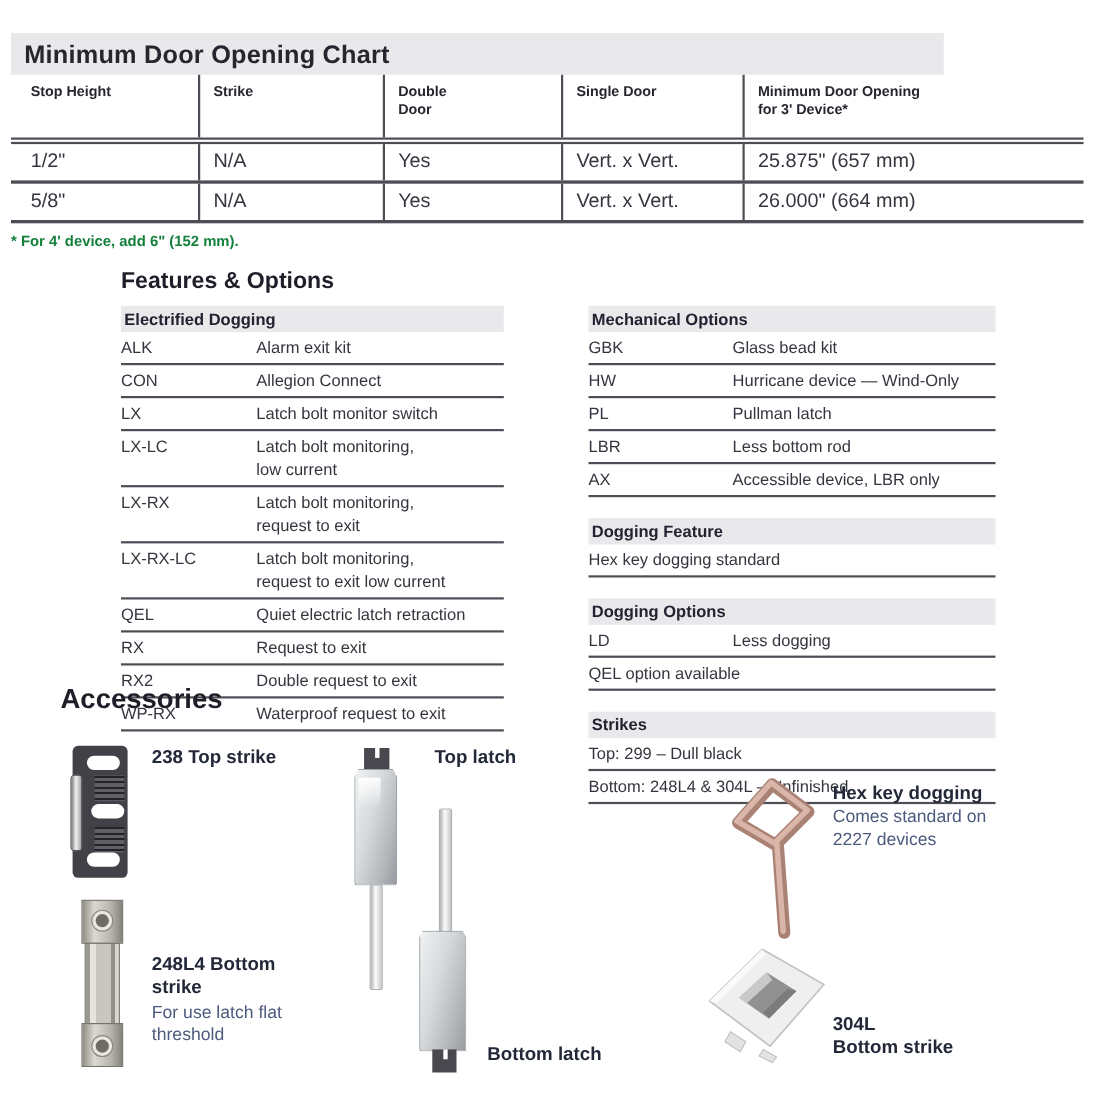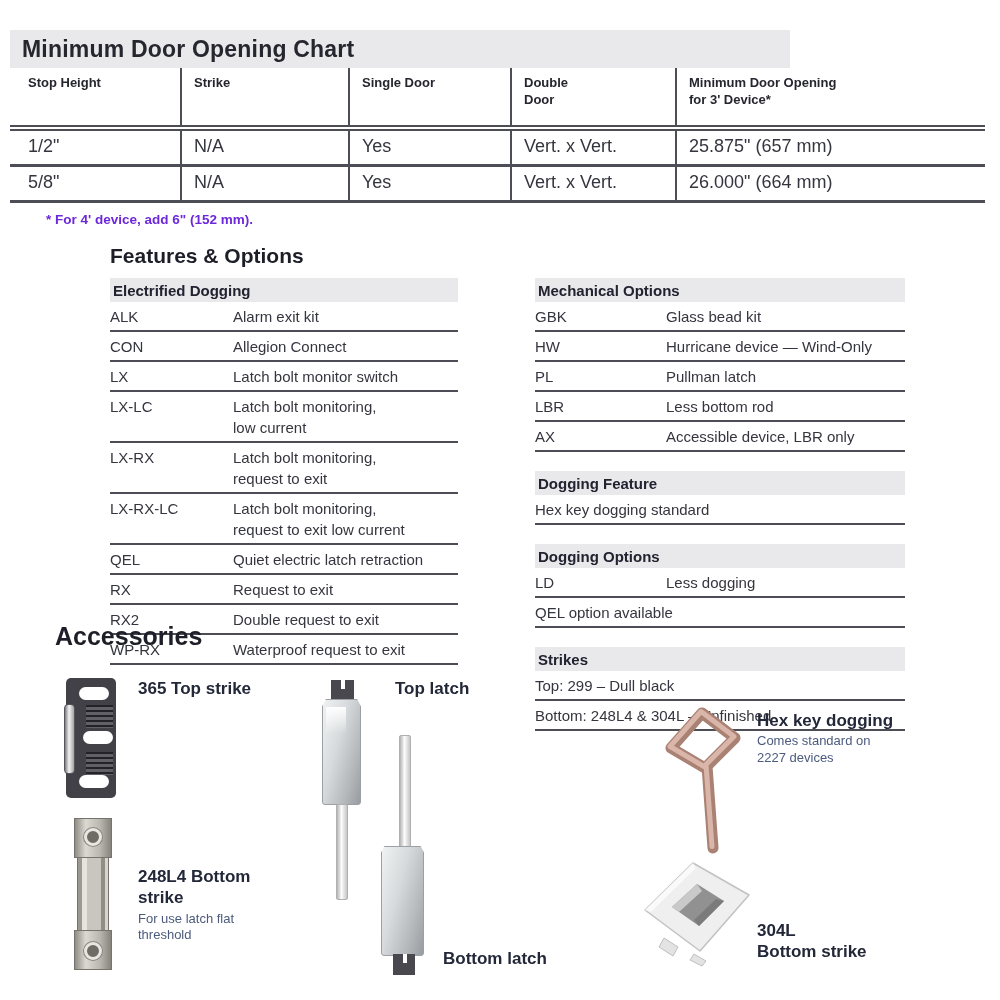--- a/index.html
+++ b/index.html
@@ -10,49 +10,49 @@
     --slate:#4b5a7d;
   }
   *{margin:0;padding:0;box-sizing:border-box;}
   html,body{background:#fff;}
   .page{
     position:relative;width:1000px;height:1000px;background:#fff;
     font-family:"Liberation Sans", sans-serif;color:var(--body);overflow:hidden;
   }
   
   .chart-band{
-    position:absolute;left:10px;top:30px;width:780px;height:38px;
+    position:absolute;left:10px;top:30px;width:848px;height:38px;
     background:var(--band);display:flex;align-items:center;padding-left:12px;
   }
   .chart-band span{font-size:23px;font-weight:bold;color:var(--ink);letter-spacing:.2px;}
   .tbl{position:absolute;left:10px;top:68px;width:975px;}
   .tr{display:grid;grid-template-columns:170px 168px 162px 165px 310px;}
   .td{border-left:2px solid var(--line);padding:7px 4px 4px 12px;white-space:pre-line;}
   .td.c0{border-left:none;padding-left:18px;}
   .tr.th{border-bottom:6px double var(--line);min-height:63px;}
   .tr.th .td{font-weight:bold;font-size:13px;color:var(--ink);line-height:1.28;}
   .tr.data{border-bottom:3px solid var(--line);height:36px;}
   .tr.data .td{font-size:18px;display:flex;align-items:center;padding-top:0;padding-bottom:2px;}
-  .footnote{position:absolute;left:10px;top:212px;font-size:13.5px;font-weight:bold;color:#6d28d9;margin-left:36px;}
+  .footnote{position:absolute;left:10px;top:212px;font-size:13.5px;font-weight:bold;color:#15803d;}
   
   .feat-heading{position:absolute;left:110px;top:244px;font-size:21px;font-weight:bold;color:#1e1e28;}
   .panel{position:absolute;font-size:15px;}
   .panel-left{left:110px;top:278px;width:348px;}
   .panel-right{left:535px;top:278px;width:370px;}
   .opt-band{background:var(--band);font-weight:bold;color:#222230;padding:4px 6px 3px 3px;font-size:15px;}
   .opt-row{display:grid;grid-template-columns:123px 1fr;border-bottom:2px solid var(--line);padding:4px 0 3px;line-height:21px;}
   .panel-right .opt-row{grid-template-columns:131px 1fr;}
   .opt-row.full{grid-template-columns:1fr;}
   .opt-row .desc{white-space:pre-line;}
   .opt-section{margin-top:0;}
   .opt-section + .opt-section{margin-top:19px;}
   
   .acc-heading{position:absolute;left:55px;top:622px;font-size:25px;font-weight:bold;color:#1e1e28;}
   .acc-name{font-weight:bold;font-size:17px;color:#232838;line-height:1.25;white-space:pre-line;}
-  .acc-desc{font-size:13px;color:var(--slate);line-height:1.3;white-space:pre-line;margin-top:2px;}
+  .acc-desc{font-size:16px;color:var(--slate);line-height:1.3;white-space:pre-line;margin-top:2px;}
   .lbl{position:absolute;}
   
   .strike299{position:absolute;left:66px;top:678px;width:50px;height:120px;background:#414147;border-radius:5px;}
   .strike299 .roller{position:absolute;left:-2px;top:26px;width:11px;height:70px;border-radius:4px;
     background:linear-gradient(90deg,#7d7d80,#f2f2f2 45%,#a3a3a6);border:1px solid #55555a;}
   .strike299 .slot{position:absolute;left:13px;width:30px;height:13px;background:#fff;border-radius:7px;}
   .strike299 .slot.s1{top:9px;}
   .strike299 .slot.s2{top:53px;left:17px;}
   .strike299 .slot.s3{top:97px;}
   .strike299 .ribs{position:absolute;left:20px;width:27px;height:23px;
@@ -97,23 +97,23 @@
 <div class="page">
 
   <div class="chart-band">
     <span>Minimum Door Opening Chart</span>
   </div>
 
   <div class="tbl">
     <div class="tr th">
       <div class="td c0">Stop Height</div>
       <div class="td">Strike</div>
-      <div class="td">Single Door</div>
       <div class="td">Double
 Door</div>
+      <div class="td">Single Door</div>
       <div class="td">Minimum Door Opening
 for 3' Device*</div>
     </div>
     <div class="tr data">
       <div class="td c0">1/2"</div>
       <div class="td">N/A</div>
       <div class="td">Yes</div>
       <div class="td">Vert. x Vert.</div>
       <div class="td">25.875" (657 mm)</div>
     </div>
@@ -234,21 +234,21 @@
 
   <div class="strike299">
     <div class="roller"></div>
     <div class="ribs r1"></div>
     <div class="ribs r2"></div>
     <div class="slot s1"></div>
     <div class="slot s2"></div>
     <div class="slot s3"></div>
   </div>
   <div class="lbl" style="left:138px;top:678px;">
-    <div class="acc-name">365 Top strike</div>
+    <div class="acc-name">238 Top strike</div>
   </div>
 
   <div class="toplatch-cap latch-cap"></div>
   <div class="toplatch-body metal-body"></div>
   <div class="toplatch-rod rod"></div>
   <div class="lbl" style="left:395px;top:678px;">
     <div class="acc-name">Top latch</div>
   </div>
 
   <div class="strike248">

